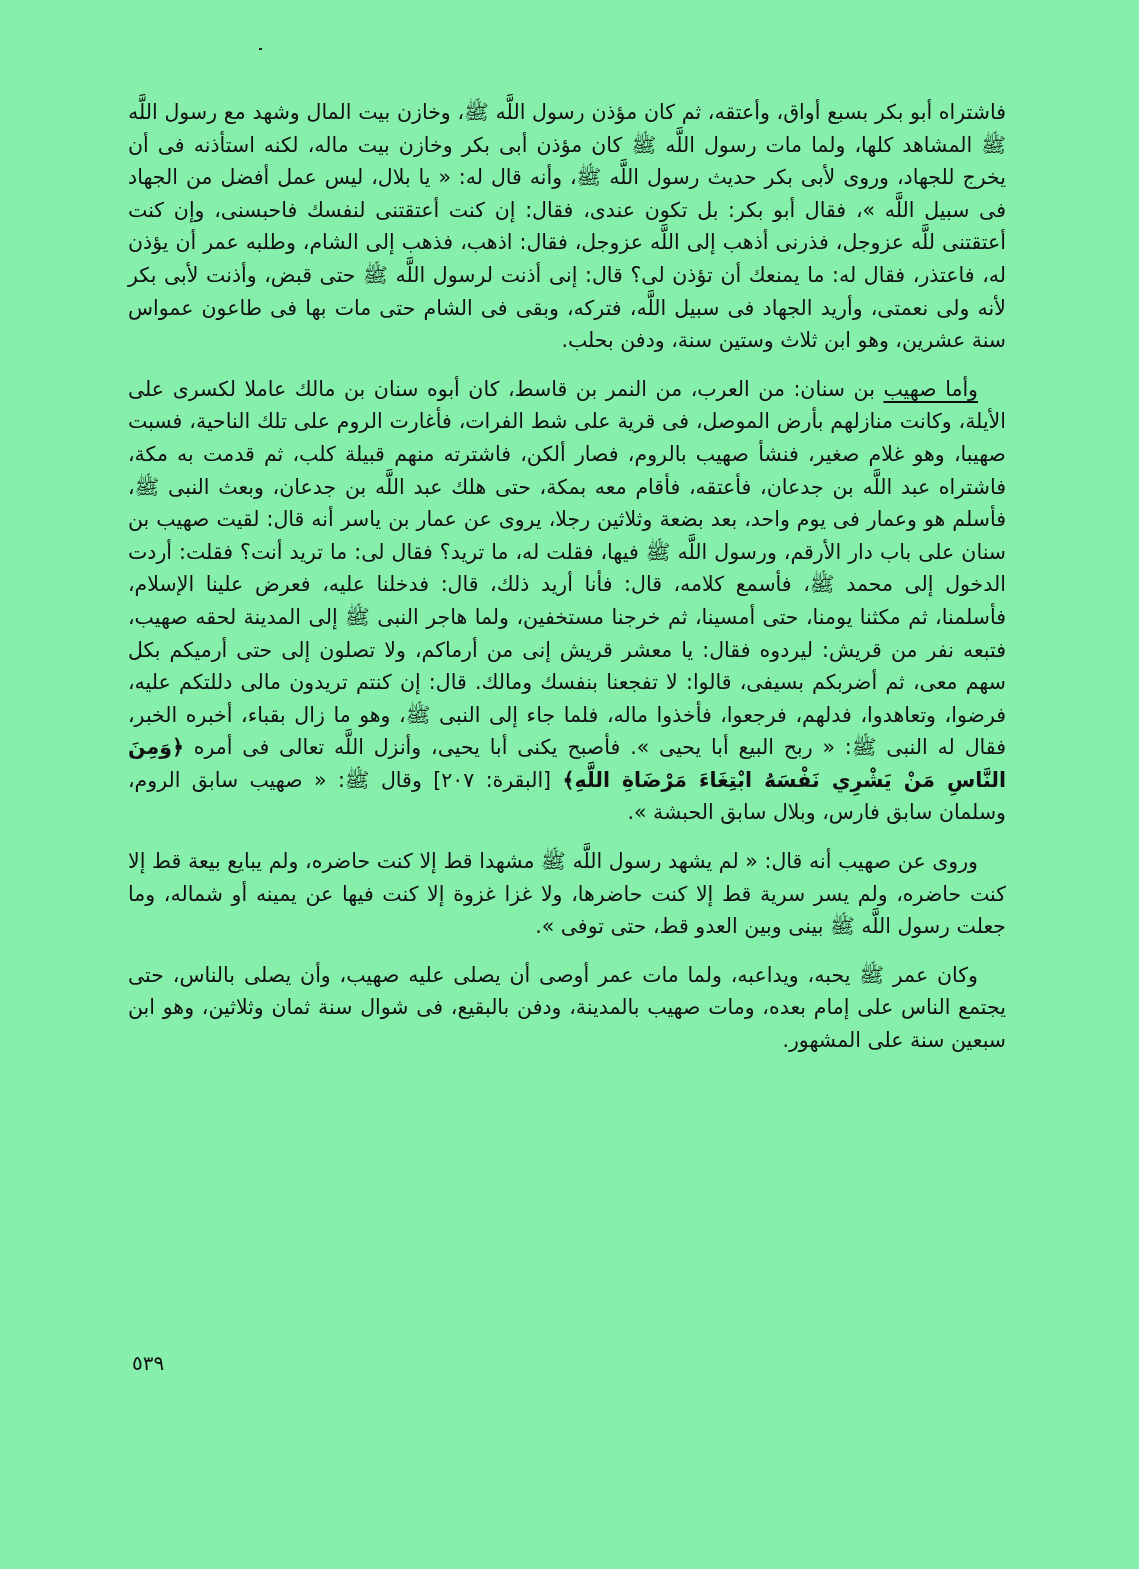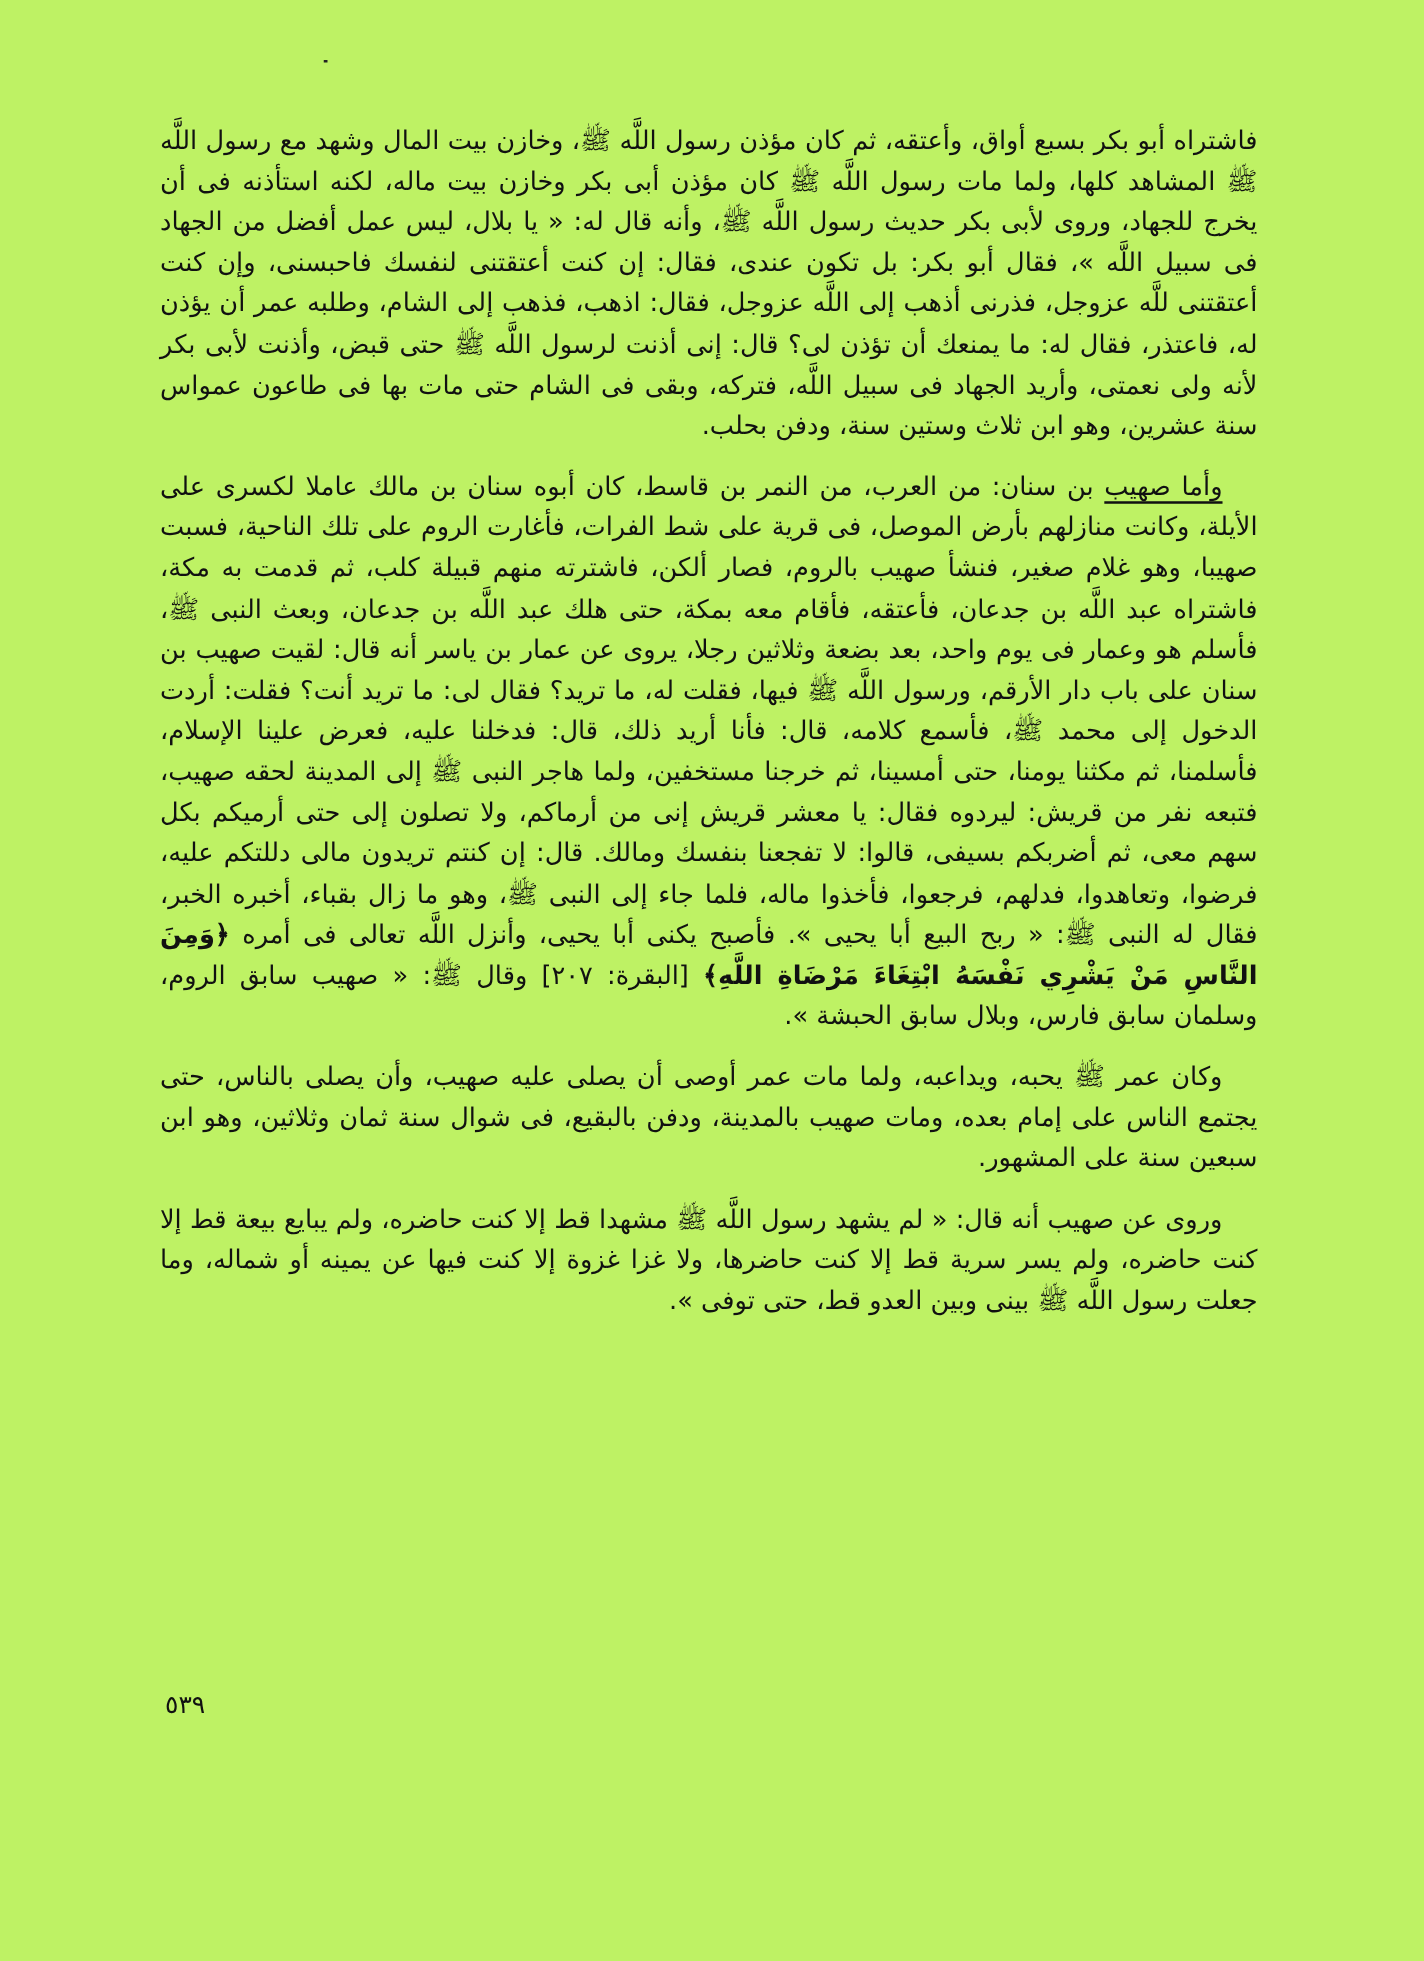--- a/index.html
+++ b/index.html
@@ -1,18 +1,18 @@
 <!DOCTYPE html>
 <html><head>
   <meta charset="utf-8">
   <style>
     html, body { margin: 0; padding: 0; background: #ffffff; }
     body { width: 1139px; height: 1569px; position: relative; overflow: hidden; }
     .page {
-      position: absolute; left: 0; top: 0; width: 1139px; height: 1569px; background: #bef264;
+      position: absolute; left: 0; top: 0; width: 1139px; height: 1569px; background: #86efac;
     }
     .speck { position: absolute; left: 259px; top: 48px; width: 3px; height: 2px; background: #222; }
     .content {
       position: absolute; left: 128px; top: 96px; width: 878px;
       direction: rtl; text-align: justify; text-align-last: right;
       font-family: "DejaVu Sans", sans-serif; font-size: 20.5px; line-height: 32.6px;
       color: #111;
     }
     .para { margin: 0 0 16px 0; }
     .para.indent { text-indent: 28px; }
@@ -32,22 +32,22 @@
   <div class="content">
     <p class="para">
       <span>فاشتراه أبو بكر بسبع أواق، وأعتقه، ثم كان مؤذن رسول اللَّه ﷺ، وخازن بيت المال وشهد مع رسول اللَّه ﷺ المشاهد كلها، ولما مات رسول اللَّه ﷺ كان مؤذن أبى بكر وخازن بيت ماله، لكنه استأذنه فى أن يخرج للجهاد، وروى لأبى بكر حديث رسول اللَّه ﷺ، وأنه قال له: « يا بلال، ليس عمل أفضل من الجهاد فى سبيل اللَّه »، فقال أبو بكر: بل تكون عندى، فقال: إن كنت أعتقتنى لنفسك فاحبسنى، وإن كنت أعتقتنى للَّه عزوجل، فذرنى أذهب إلى اللَّه عزوجل، فقال: اذهب، فذهب إلى الشام، وطلبه عمر أن يؤذن له، فاعتذر، فقال له: ما يمنعك أن تؤذن لى؟ قال: إنى أذنت لرسول اللَّه ﷺ حتى قبض، وأذنت لأبى بكر لأنه ولى نعمتى، وأريد الجهاد فى سبيل اللَّه، فتركه، وبقى فى الشام حتى مات بها فى طاعون عمواس سنة عشرين، وهو ابن ثلاث وستين سنة، ودفن بحلب.</span>
     </p>
 
     <p class="para indent">
       <span class="underline">وأما صهيب</span><span> بن سنان: من العرب، من النمر بن قاسط، كان أبوه سنان بن مالك عاملا لكسرى على الأيلة، وكانت منازلهم بأرض الموصل، فى قرية على شط الفرات، فأغارت الروم على تلك الناحية، فسبت صهيبا، وهو غلام صغير، فنشأ صهيب بالروم، فصار ألكن، فاشترته منهم قبيلة كلب، ثم قدمت به مكة، فاشتراه عبد اللَّه بن جدعان، فأعتقه، فأقام معه بمكة، حتى هلك عبد اللَّه بن جدعان، وبعث النبى ﷺ، فأسلم هو وعمار فى يوم واحد، بعد بضعة وثلاثين رجلا، يروى عن عمار بن ياسر أنه قال: لقيت صهيب بن سنان على باب دار الأرقم، ورسول اللَّه ﷺ فيها، فقلت له، ما تريد؟ فقال لى: ما تريد أنت؟ فقلت: أردت الدخول إلى محمد ﷺ، فأسمع كلامه، قال: فأنا أريد ذلك، قال: فدخلنا عليه، فعرض علينا الإسلام، فأسلمنا، ثم مكثنا يومنا، حتى أمسينا، ثم خرجنا مستخفين، ولما هاجر النبى ﷺ إلى المدينة لحقه صهيب، فتبعه نفر من قريش: ليردوه فقال: يا معشر قريش إنى من أرماكم، ولا تصلون إلى حتى أرميكم بكل سهم معى، ثم أضربكم بسيفى، قالوا: لا تفجعنا بنفسك ومالك. قال: إن كنتم تريدون مالى دللتكم عليه، فرضوا، وتعاهدوا، فدلهم، فرجعوا، فأخذوا ماله، فلما جاء إلى النبى ﷺ، وهو ما زال بقباء، أخبره الخبر، فقال له النبى ﷺ: « ربح البيع أبا يحيى ». فأصبح يكنى أبا يحيى، وأنزل اللَّه تعالى فى أمره </span><span class="verse">﴿وَمِنَ النَّاسِ مَنْ يَشْرِي نَفْسَهُ ابْتِغَاءَ مَرْضَاةِ اللَّهِ﴾</span><span> [البقرة: ٢٠٧] وقال ﷺ: « صهيب سابق الروم، وسلمان سابق فارس، وبلال سابق الحبشة ».</span>
     </p>
 
     <p class="para indent">
-      <span>وكان عمر ﷺ يحبه، ويداعبه، ولما مات عمر أوصى أن يصلى عليه صهيب، وأن يصلى بالناس، حتى يجتمع الناس على إمام بعده، ومات صهيب بالمدينة، ودفن بالبقيع، فى شوال سنة ثمان وثلاثين، وهو ابن سبعين سنة على المشهور.</span>
+      <span>وروى عن صهيب أنه قال: « لم يشهد رسول اللَّه ﷺ مشهدا قط إلا كنت حاضره، ولم يبايع بيعة قط إلا كنت حاضره، ولم يسر سرية قط إلا كنت حاضرها، ولا غزا غزوة إلا كنت فيها عن يمينه أو شماله، وما جعلت رسول اللَّه ﷺ بينى وبين العدو قط، حتى توفى ».</span>
     </p>
 
     <p class="para indent">
-      <span>وروى عن صهيب أنه قال: « لم يشهد رسول اللَّه ﷺ مشهدا قط إلا كنت حاضره، ولم يبايع بيعة قط إلا كنت حاضره، ولم يسر سرية قط إلا كنت حاضرها، ولا غزا غزوة إلا كنت فيها عن يمينه أو شماله، وما جعلت رسول اللَّه ﷺ بينى وبين العدو قط، حتى توفى ».</span>
+      <span>وكان عمر ﷺ يحبه، ويداعبه، ولما مات عمر أوصى أن يصلى عليه صهيب، وأن يصلى بالناس، حتى يجتمع الناس على إمام بعده، ومات صهيب بالمدينة، ودفن بالبقيع، فى شوال سنة ثمان وثلاثين، وهو ابن سبعين سنة على المشهور.</span>
     </p>
   </div>
 
   <div class="page-number">٥٣٩</div>
 </div>
 
 </body></html>

